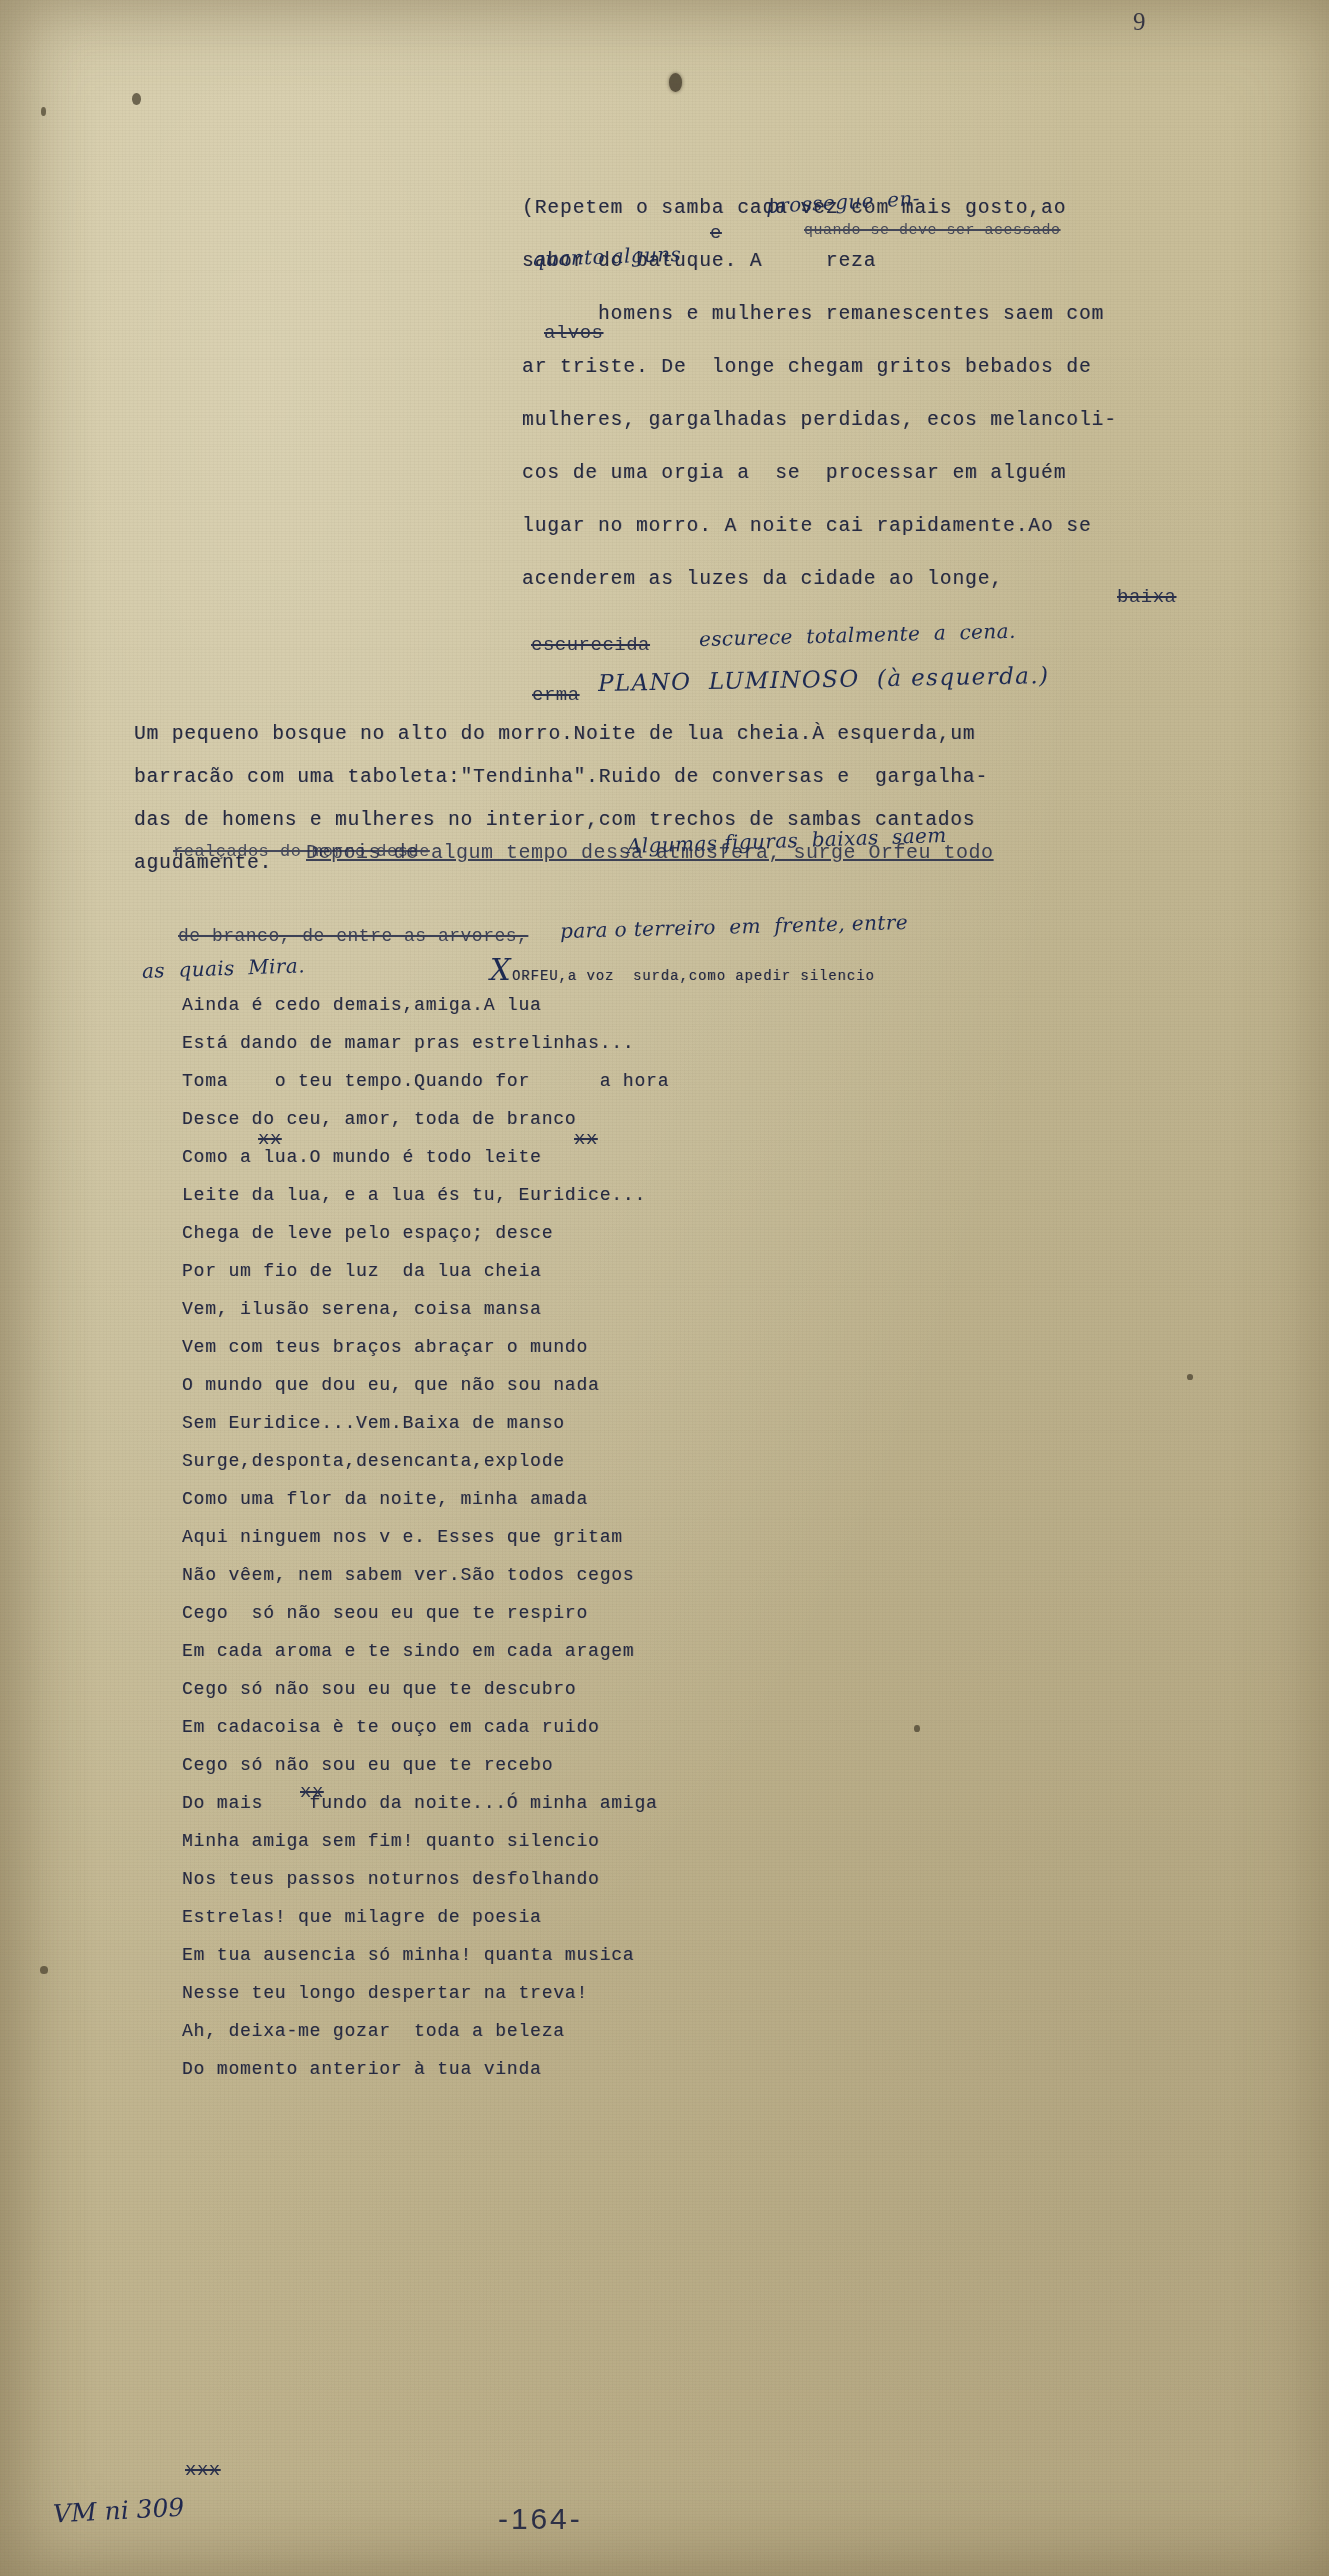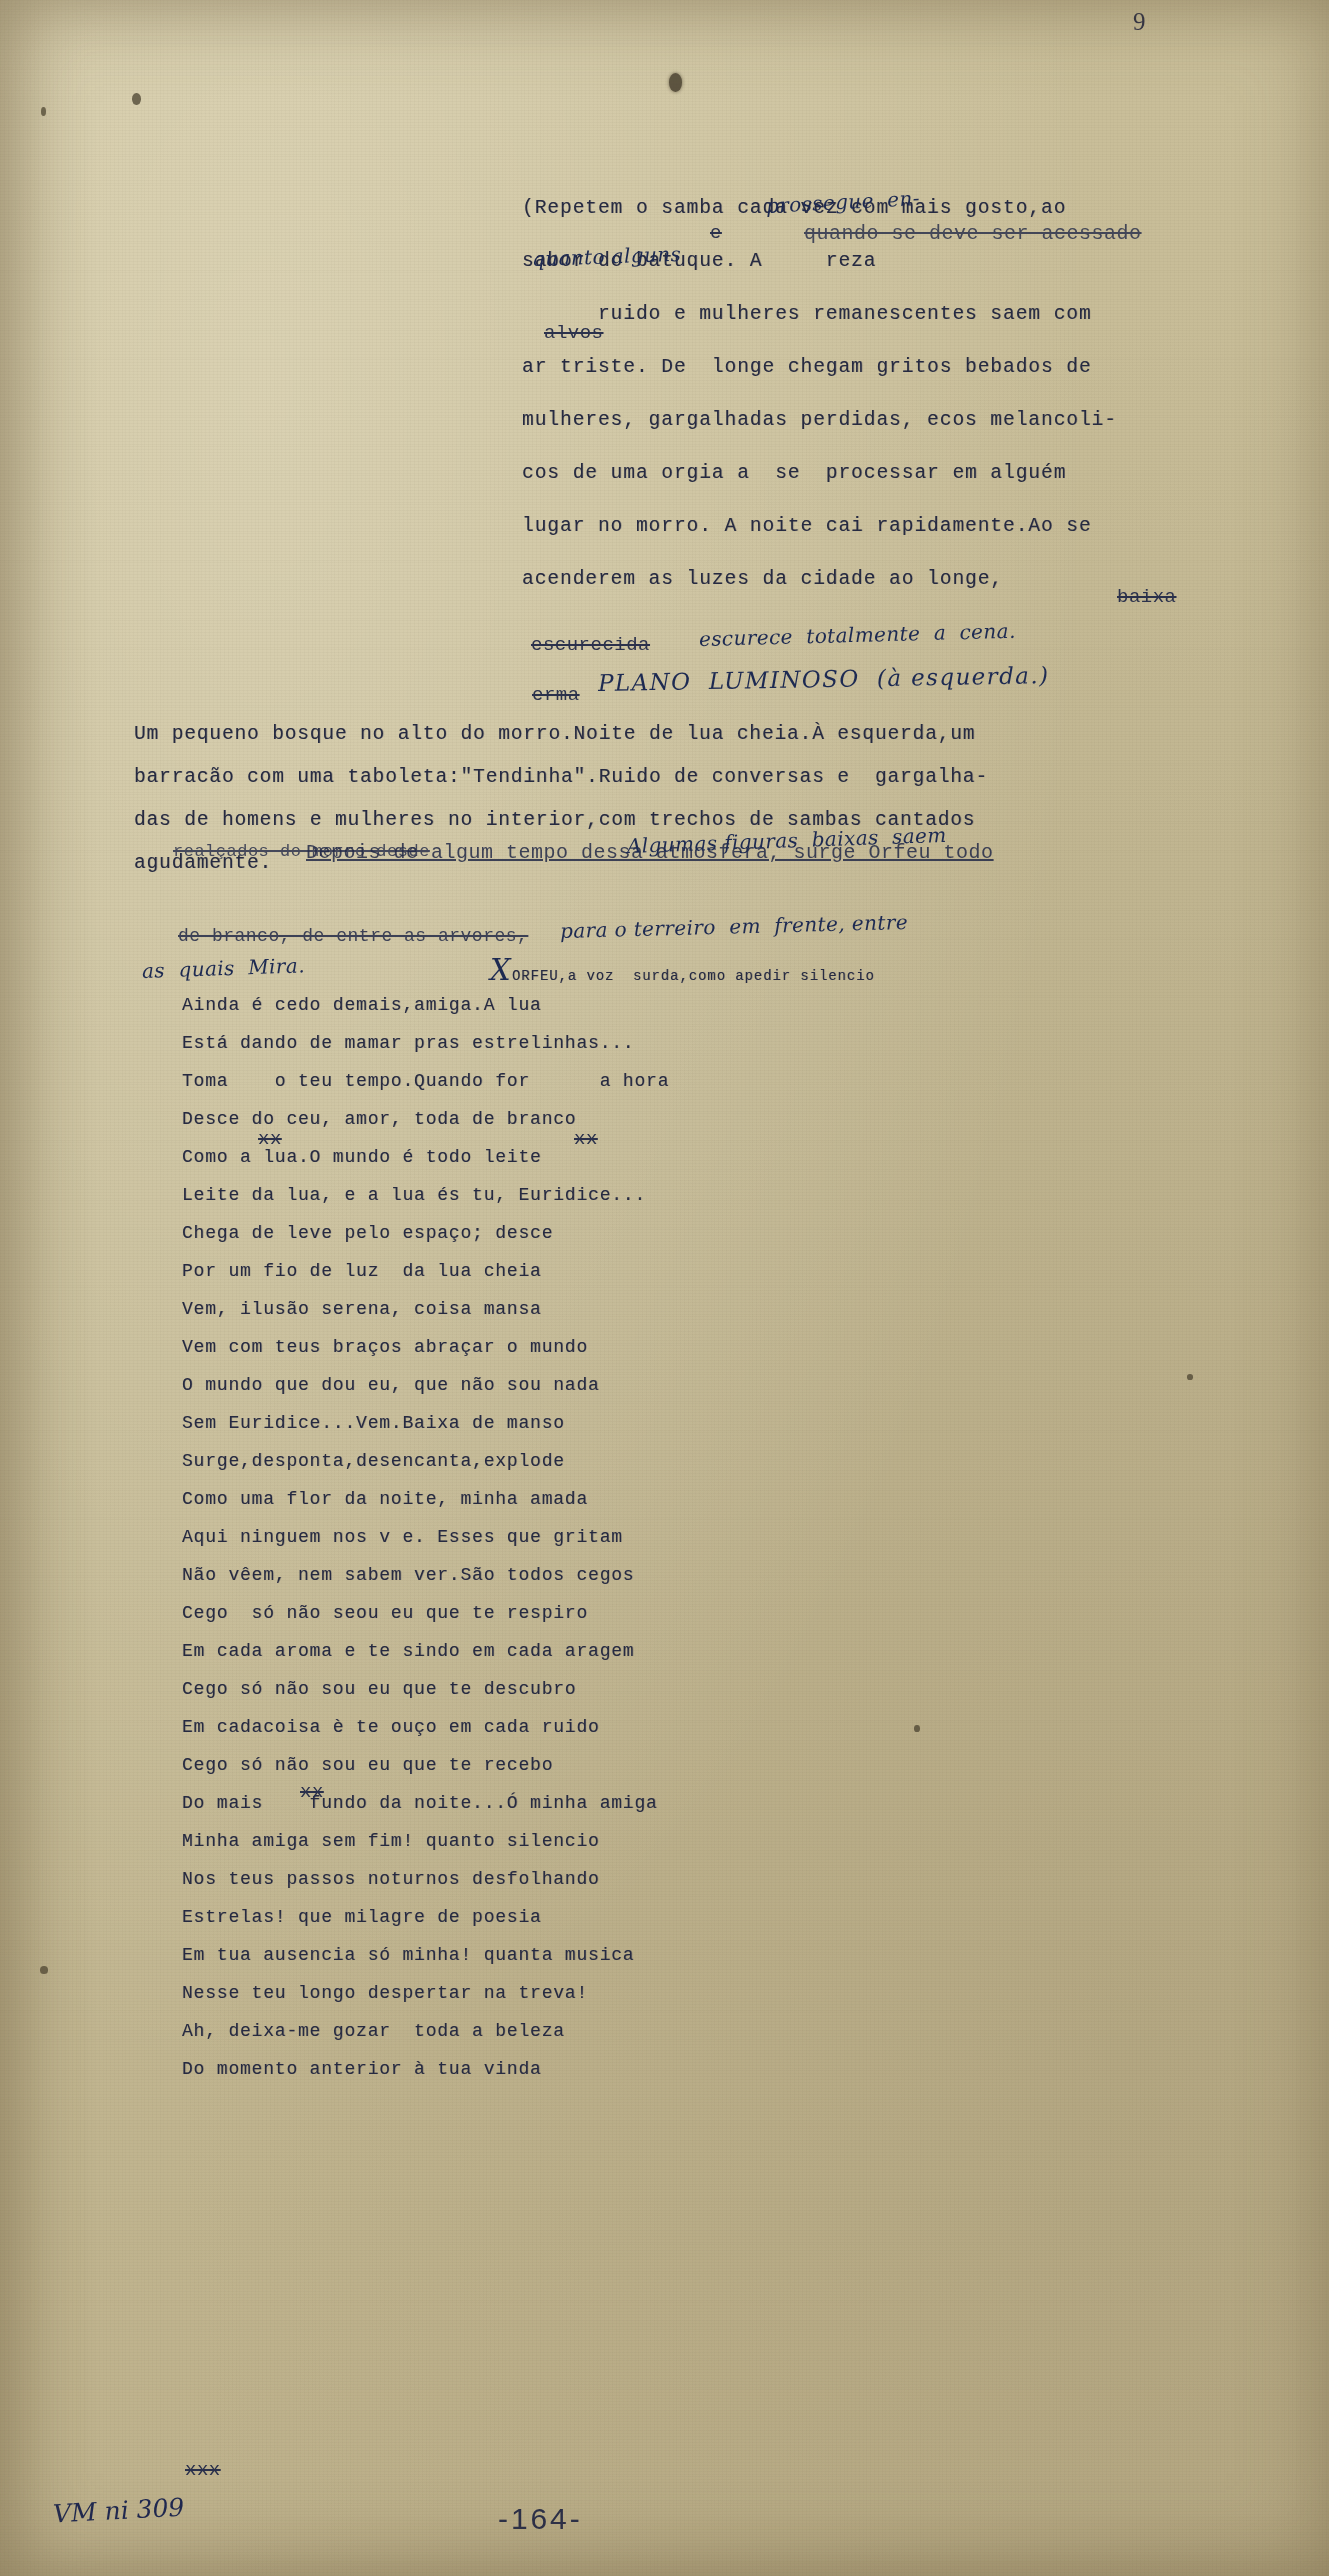--- a/index.html
+++ b/index.html
@@ -150,30 +150,30 @@
   <div class="dot" style="left:41px; top:107px; width:4.8px; height:8.6px;"></div>
   <div class="dot" style="left:40px; top:1966px; width:7.7px; height:7.7px;"></div>
   <div class="dot" style="left:914px; top:1725px; width:5.7px; height:6.7px;"></div>
   <div class="dot" style="left:1187px; top:1374px; width:5.7px; height:5.7px;"></div>
 
   <div class="pagenum" style="left:1133px; top:7.7px;">9</div>
 
   <div id="stagetop">
     <div class="line">(Repetem o samba cada vez com mais gosto,ao</div>
     <div class="line">sabor do batuque. A     reza</div>
-    <div class="line">      ruido e mulheres remanescentes saem com</div>
+    <div class="line">      homens e mulheres remanescentes saem com</div>
     <div class="line">ar triste. De  longe chegam gritos bebados de</div>
     <div class="line">mulheres, gargalhadas perdidas, ecos melancoli-</div>
     <div class="line">cos de uma orgia a  se  processar em alguém</div>
     <div class="line">lugar no morro. A noite cai rapidamente.Ao se</div>
     <div class="line">acenderem as luzes da cidade ao longe,</div>
   </div>
 
   <div class="scribble" style="left:710px; top:222px;">e</div>
-  <div class="scribble" style="left:804px; top:222px; font-size:20px; opacity:0.8;">quando se deve ser acessado</div>
+  <div class="scribble" style="left:804px; top:222px; font-size:15px; opacity:0.8;">quando se deve ser acessado</div>
   <div class="scribble" style="left:544px; top:274px;margin-top:48px;">alvos</div>
   <div class="scribble" style="left:1117px; top:586px;">baixa</div>
   <div class="scribble" style="left:531px; top:634px;">escurecida</div>
   <div class="scribble" style="left:532px; top:684px;">erma</div>
 
   <div class="hand" style="left:766px; top:194px; transform: rotate(-3deg);">prossegue  en-</div>
   <div class="hand" style="left:532px; top:247px; transform: rotate(-2deg);">quanto alguns</div>
   <div class="hand" style="left:699px; top:627px; transform: rotate(-1.5deg);">escurece  totalmente  a  cena.</div>
   <div class="hand" style="left:598px; top:670px; font-size:23px; letter-spacing:1.4px; transform: rotate(-1deg);">PLANO  LUMINOSO  (à esquerda.)</div>
 

